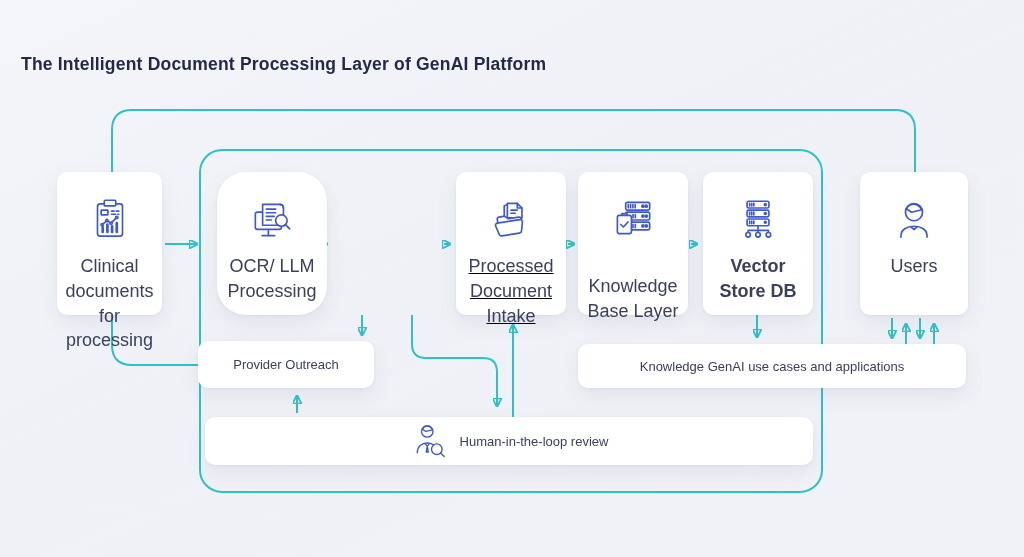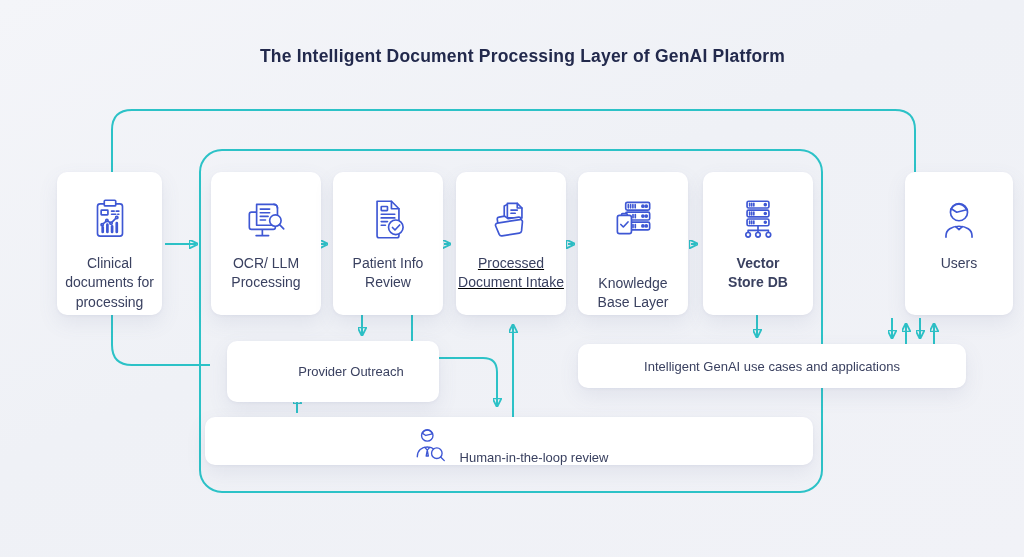--- a/index.html
+++ b/index.html
@@ -2,49 +2,49 @@
 <html><head>
 <meta charset="utf-8">
 <style>
   html,body{margin:0;padding:0;background:#e8eaf0;}
   .stage{
     position:relative;width:1024px;height:557px;overflow:hidden;
     background:linear-gradient(155deg,#f4f5f9 0%,#eff1f6 45%,#f1f2f7 100%);
     font-family:"Liberation Sans",sans-serif;
   }
   .title{
-    position:absolute;top:46px;left:0;right:0;text-align:center;
+    position:absolute;top:54px;left:0;right:0;text-align:left;
     font-size:17.5px;font-weight:bold;color:#22294c;letter-spacing:.2px;margin-left:21px;
   }
   .connectors{position:absolute;left:0;top:0;width:1024px;height:557px;z-index:1;}
   .connectors path,.connectors rect{fill:none;stroke:#2cc2c7;stroke-width:2;}
   .card{
     position:absolute;background:#ffffff;border-radius:10px;z-index:2;
     box-shadow:0 8px 20px rgba(96,104,152,.10),0 1px 3px rgba(96,104,152,.07);
     display:flex;flex-direction:column;align-items:center;
   }
   .node{top:172px;width:110px;height:143px;}
   .node .ic{width:50px;height:50px;margin-top:23px;flex:none;}
   .node .label{
-    margin-top:9px;font-size:14px;line-height:1.38;color:#3a4160;
+    margin-top:9px;font-size:18px;line-height:1.38;color:#3a4160;
     text-align:center;white-space:pre-line;
   }
   .banner{flex-direction:row;justify-content:center;align-items:center;
     font-size:13px;color:#3a4160;gap:10px;text-align:center;}
-  #provider{left:227px;top:341px;width:176px;height:61px;padding-left:36px;}
+  #provider{left:198px;top:341px;width:176px;height:47px;}
   #downstream{left:578px;top:344px;width:388px;height:44px;}
-  #hitl{left:205px;top:417px;width:608px;height:48px;align-items:flex-end;}
+  #hitl{left:205px;top:417px;width:608px;height:48px;}
   #hitl .ic{width:40px;height:40px;flex:none;}
   #clinical{left:57px;width:105px;}
-  #ocr{left:211px;}
+  #ocr{left:217px;border-radius:29px;}
   #patient{left:333px;}
   #processed{left:456px;text-decoration:underline;}
   #knowledge{left:578px;gap:20px;}
   #vector{left:703px;font-weight:bold;}
-  #users{left:860px;width:108px;margin-left:45px;}
+  #users{left:860px;width:108px;}
   .ic svg{width:100%;height:100%;display:block;}
 </style>
 </head>
 <body>
 
 <div class="stage">
 
   <div class="title">The Intelligent Document Processing Layer of GenAI Platform</div>
 
   <svg class="connectors" viewBox="0 0 1024 557" aria-hidden="true">
@@ -105,34 +105,20 @@
         <path d="M31.5 9a3.5 3.5 0 0 1 3.5 3.5"></path>
         <path d="M18.5 13.5h9 M18.5 17h9 M18.5 20.5h7.5 M18.5 24h5"></path>
         <circle cx="33" cy="24.5" r="5.5" fill="#fff"></circle>
         <path d="M37 28.5l4 4"></path>
       </svg>
     </span>
     <div class="label">OCR/ LLM
 Processing</div>
   </div>
 
-  <div class="card node" id="patient">
-    <span class="ic">
-      <svg viewBox="0 0 48 48" fill="none" stroke="#3e57d4" stroke-width="1.6" stroke-linecap="round" stroke-linejoin="round">
-        <path d="M13.5 6h13.8l7.2 7.2V39a2 2 0 0 1-2 2h-17a2 2 0 0 1-2-2z" fill="#fff"></path>
-        <path d="M27.3 6v7.2h7.2"></path>
-        <rect x="17.5" y="11" width="6" height="4" rx="0.5"></rect>
-        <path d="M17.5 18.5h13 M17.5 22h13 M17.5 25.5h6 M17.5 29h4"></path>
-        <circle cx="31.5" cy="31" r="7" fill="#fff"></circle>
-        <path d="M28.3 31.2l2.4 2.4 4.5-4.8"></path>
-      </svg>
-    </span>
-    <div class="label">Patient Info
-Review</div>
-  </div>
 
   <div class="card node" id="processed">
     <span class="ic">
       <svg viewBox="0 0 48 48" fill="none" stroke="#3e57d4" stroke-width="1.6" stroke-linecap="round" stroke-linejoin="round">
         <path d="M17.5 20V10.5l3-1.5"></path>
         <path d="M20.5 22V8h9.5l4.5 4.5V22z" fill="#fff"></path>
         <path d="M30 8v4.5h4.5"></path>
         <path d="M24 14.5h6 M24 17.5h4"></path>
         <g transform="rotate(-9 24 30)">
           <path d="M12 24.5v-3a2 2 0 0 1 2-2h5.5l3 3h10a2 2 0 0 1 2 2v1.5" fill="#fff"></path>
@@ -200,21 +186,21 @@
       </svg>
     </span>
     <div class="label">Users</div>
   </div>
 
   <div class="card banner" id="provider">
     <span>Provider Outreach</span>
   </div>
 
   <div class="card banner" id="downstream">
-    <span>Intelligent GenAI use cases and applications</span>
+    <span>Knowledge GenAI use cases and applications</span>
   </div>
 
   <div class="card banner" id="hitl">
     <span class="ic">
       <svg viewBox="0 0 44 44" fill="none" stroke="#3e57d4" stroke-width="1.5" stroke-linecap="round" stroke-linejoin="round">
         <circle cx="19" cy="11.5" r="6.3" fill="#fff"></circle>
         <path d="M13.4 9c2.8-4.8 8.8-4.5 11.3.8l-7.3 1.7z"></path>
         <path d="M8 35c0-7 4.8-10.8 11-10.8 3.2 0 6 1 8 2.8"></path>
         <path d="M16.3 24.6l2.7 3 2.7-3 M19 27.6l-1.2 6.5h2.4z"></path>
         <circle cx="29.5" cy="31" r="5.8" fill="#fff"></circle>

